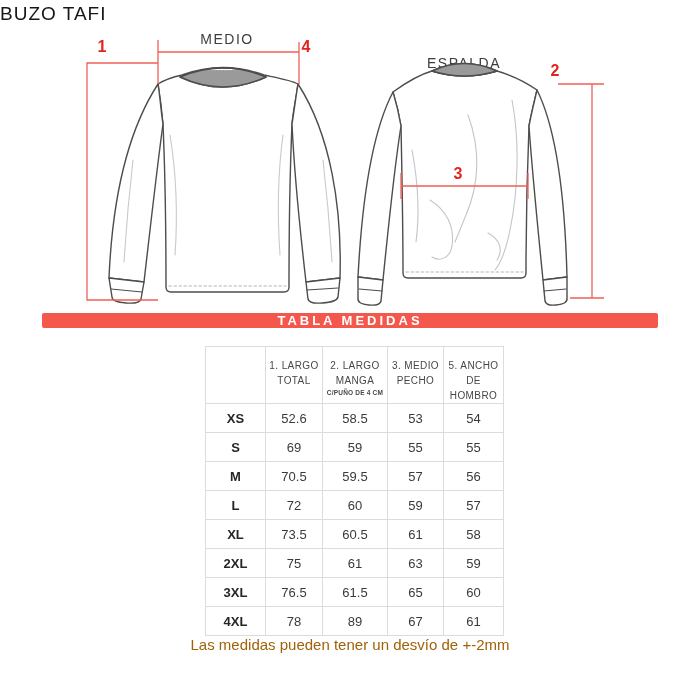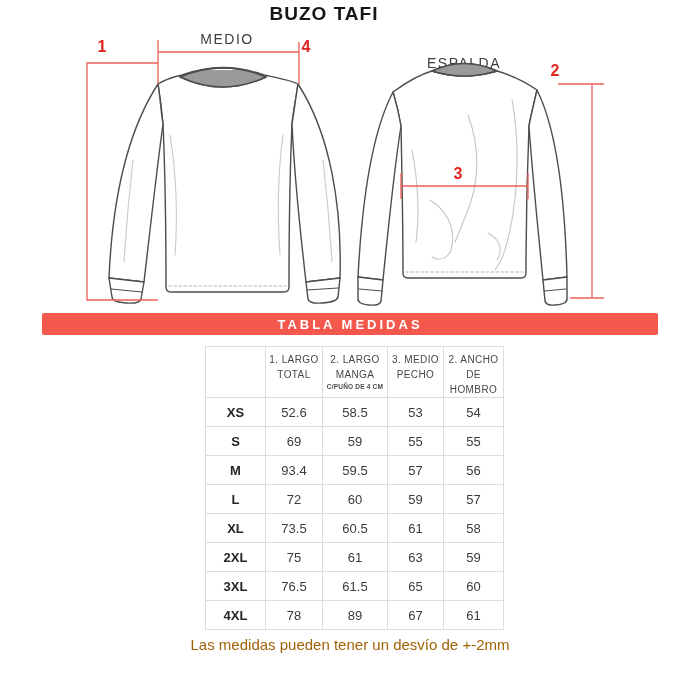--- a/index.html
+++ b/index.html
@@ -1,34 +1,34 @@
 <!DOCTYPE html>
 <html><head>
 <meta charset="utf-8">
 <style>
   html,body{margin:0;padding:0;background:#fff;}
   .page{position:relative;width:700px;height:700px;background:#fff;overflow:hidden;
         font-family:"Liberation Sans",sans-serif;color:#3a3a3a;}
-  .title{position:absolute;left:0;top:3px;width:648px;text-align:center;
-         font-size:19px;font-weight:bold;letter-spacing:1px;color:#161616;}
+  .title{position:absolute;left:0;top:3px;width:648px;
+         font-size:19px;font-weight:normal;letter-spacing:1px;color:#161616;}
   .view-label{position:absolute;top:31px;width:120px;text-align:center;
               font-size:14px;letter-spacing:1.5px;color:#3d3d3d;}
   .lbl-front{left:167px;}
   .lbl-back{left:404px;margin-top:24px;}
   .marker{position:absolute;width:18px;text-align:center;font-size:16px;
           font-weight:bold;color:#e2241f;}
   svg.diagram{position:absolute;left:0;top:0;}
-  .banner{position:absolute;left:42px;top:313px;width:616px;height:22px;
+  .banner{position:absolute;left:42px;top:313px;width:616px;height:15px;
           background:#f4584c;border-radius:2px;display:flex;align-items:center;justify-content:center;}
   .banner-text{color:#fff;font-size:13px;font-weight:bold;letter-spacing:3px;}
   table.sizes{position:absolute;left:205px;top:346px;width:298px;
               border-collapse:collapse;table-layout:fixed;}
   table.sizes th,table.sizes td{border:1px solid #dcdcdc;text-align:center;
               vertical-align:middle;padding:0;}
-  table.sizes th{vertical-align:top;padding-top:5px;height:44px;
+  table.sizes th{vertical-align:top;padding-top:11px;height:44px;
               font-size:10px;font-weight:normal;letter-spacing:.4px;color:#474747;line-height:1.5;text-align:center;}
   table.sizes th .hnote{font-size:6.5px;font-weight:bold;letter-spacing:.2px;color:#474747;}
   table.sizes td{height:28px;font-size:13px;color:#3a3a3a;}
   table.sizes td.size{font-weight:bold;font-size:13px;color:#262626;}
   .footer-note{position:absolute;left:0;top:636px;width:700px;text-align:center;
                font-size:15px;color:#a16207;}
 </style>
 </head>
 <body>
 
@@ -159,21 +159,21 @@
         <th>
           <div>2. LARGO</div>
           <div>MANGA</div>
           <div class="hnote">C/PUÑO DE 4 CM</div>
         </th>
         <th>
           <div>3. MEDIO</div>
           <div>PECHO</div>
         </th>
         <th>
-          <div>2. ANCHO</div>
+          <div>5. ANCHO</div>
           <div>DE HOMBRO</div>
         </th>
       </tr>
     </thead>
     <tbody>
       <tr>
         <td class="size">XS</td>
         <td>52.6</td>
         <td>58.5</td>
         <td>53</td>
@@ -181,21 +181,21 @@
       </tr>
       <tr>
         <td class="size">S</td>
         <td>69</td>
         <td>59</td>
         <td>55</td>
         <td>55</td>
       </tr>
       <tr>
         <td class="size">M</td>
-        <td>93.4</td>
+        <td>70.5</td>
         <td>59.5</td>
         <td>57</td>
         <td>56</td>
       </tr>
       <tr>
         <td class="size">L</td>
         <td>72</td>
         <td>60</td>
         <td>59</td>
         <td>57</td>

